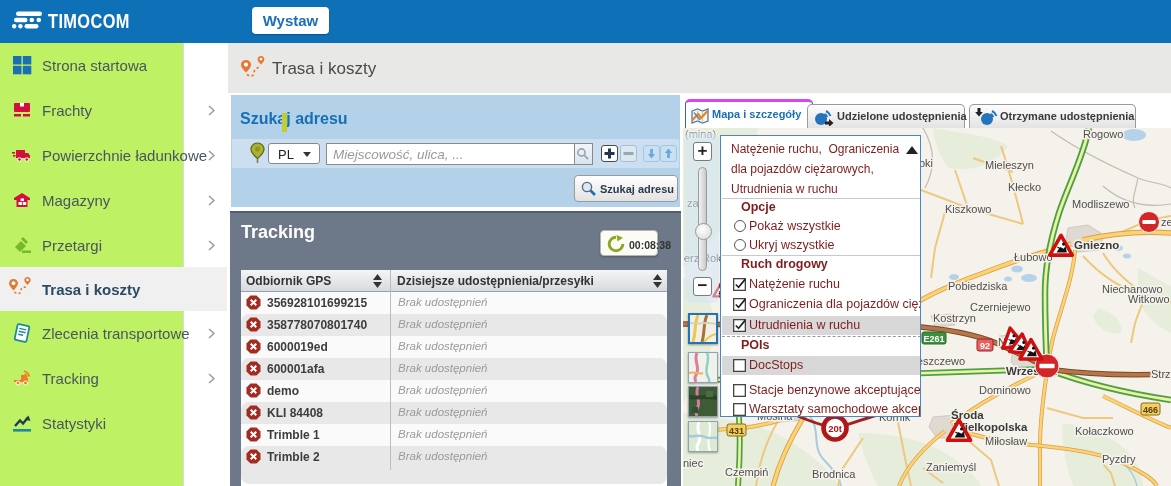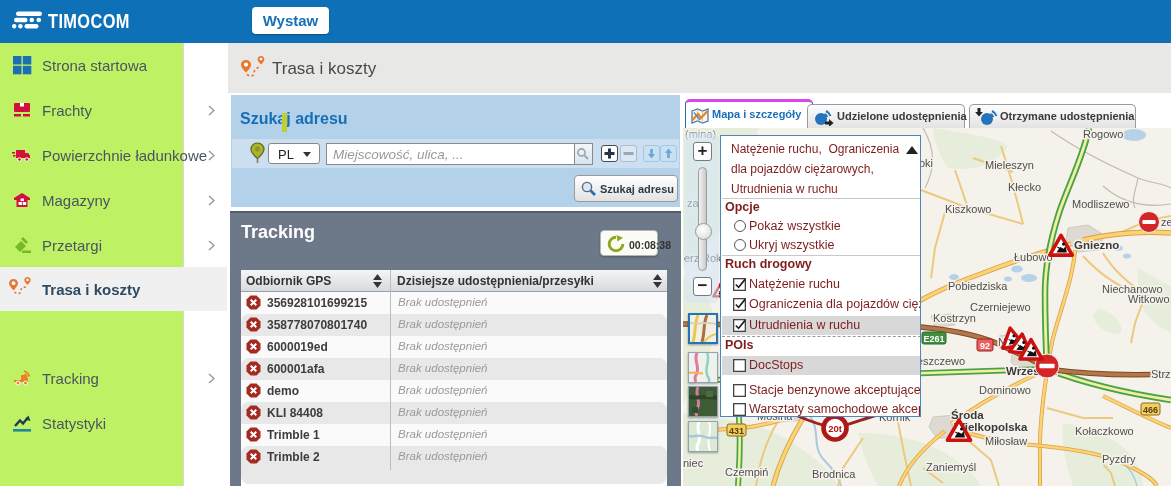--- a/index.html
+++ b/index.html
@@ -75,21 +75,21 @@
   #tab3 { left:286px; top:11px; width:167px; height:24px; }
   #tab3 .ttxt { left:30px; top:5px; }
 
   #mapwrap { position:absolute; left:683px; top:128px; width:488px; height:358px; overflow:hidden; background:#f5f2ec; }
 
   
   #dd { position:absolute; left:720px; top:135px; width:201px; height:282px; background:#fff; border:1px solid #4b87bd; font-size:12.5px; color:#7f1d1d; overflow:hidden; }
   .ddrow { position:absolute; left:1px; width:197px; height:19px; }
   .ddrow.gray { background:#d8d8d8; width:198px; }
   .ddlabel { position:absolute; left:27px; top:2px; white-space:nowrap; }
-  .ddhead { position:absolute; left:4px; font-weight:bold; }
+  .ddhead { position:absolute; left:20px; font-weight:bold; }
   .cb { position:absolute; left:11px; top:2.5px; width:13px; height:13px; }
   .rd { position:absolute; left:12px; top:2.5px; width:12px; height:12px; border:1px solid #555; border-radius:50%; background:#fff; }
   .ddsep { position:absolute; left:1px; width:199px; border-top:1px solid #c9c9c9; }
   .ddsepd { position:absolute; left:1px; width:199px; border-top:1px dashed #999; }
 
   
   #zoomstrip { position:absolute; left:685px; top:133px; width:34px; height:170px; background:rgba(210,230,245,0.55); border-radius:6px; }
   .zbtn { position:absolute; left:693px; width:19px; height:19px; background:#fdfdfd; border:1px solid #7a7a7a; border-radius:3px; color:#222; font-size:17px; font-weight:bold; text-align:center; line-height:16px; }
   #ztrack { position:absolute; left:698px; top:167px; width:9px; height:104px; background:linear-gradient(90deg,#f2f2f2,#c9c9c9); border:1px solid #9a9a9a; border-radius:5px; }
   #zhandle { position:absolute; left:695px; top:223px; width:17px; height:17px; background:radial-gradient(circle at 40% 35%,#ffffff,#d8d8d8); border:1px solid #9a9a9a; border-radius:50%; }
@@ -177,20 +177,32 @@
     </div>
     <div class="mi sel" style="top:224px">
       <svg class="micon" style="left:8px;width:26px;height:26px;margin-top:-13px" viewBox="0 0 26 26">
           <path d="M5.5 3 C2.8 3 1 5 1 7.3 C1 9.6 3.4 12.2 5.5 14.5 C7.6 12.2 10 9.6 10 7.3 C10 5 8.2 3 5.5 3 Z" fill="#e87733"></path>
           <circle cx="5.5" cy="7.2" r="1.9" fill="#fff"></circle>
           <path d="M19.5 1 C17.6 1 16.3 2.4 16.3 4 C16.3 5.6 18 7.4 19.5 9 C21 7.4 22.7 5.6 22.7 4 C22.7 2.4 21.4 1 19.5 1 Z" fill="#e87733"></path>
           <circle cx="19.5" cy="3.9" r="1.3" fill="#fff"></circle>
           <path d="M6.5 16 C9 18.5 13 18 13 14.5 C13 11.5 16 10.5 18 11.5" fill="none" stroke="#e87733" stroke-width="1.6" stroke-dasharray="2.2 2.2"></path>
         </svg>
       <span class="mtxt">Trasa i koszty</span>
+    </div>
+    <div class="mi" style="top:268px">
+      <svg class="micon" viewBox="0 0 20 20">
+          <g transform="rotate(12 10 10)">
+            <rect x="4" y="2" width="12" height="16" rx="1.5" fill="#fff" stroke="#1b8a9a" stroke-width="1.8"></rect>
+            <path d="M6.5 6 h7 M6.5 9 h7 M6.5 12 h5" stroke="#1b8a9a" stroke-width="1.4"></path>
+          </g>
+        </svg>
+      <span class="mtxt">Zlecenia transportowe</span>
+      <svg class="chev" width="7" height="11" viewBox="0 0 7 11">
+          <path d="M1 1 L6 5.5 L1 10" stroke="#9a9a9a" stroke-width="1.5" fill="none"></path>
+        </svg>
     </div>
     <div class="mi" style="top:313px">
       <svg class="micon" viewBox="0 0 20 20">
           <path d="M2 12 h7 v-5 h4 l3 3.5 V14 h-14 Z" fill="#ef7d24"></path>
           <circle cx="6" cy="15" r="2" fill="#ef7d24" stroke="#fff" stroke-width="1"></circle>
           <circle cx="13.5" cy="15" r="2" fill="#ef7d24" stroke="#fff" stroke-width="1"></circle>
           <path d="M12 3 A 7.5 7.5 0 0 1 17.3 8.5" fill="none" stroke="#ef7d24" stroke-width="1.8"></path>
           <path d="M12.5 6 A 4.5 4.5 0 0 1 15.2 8.8" fill="none" stroke="#ef7d24" stroke-width="1.8"></path>
         </svg>
       <span class="mtxt">Tracking</span>

